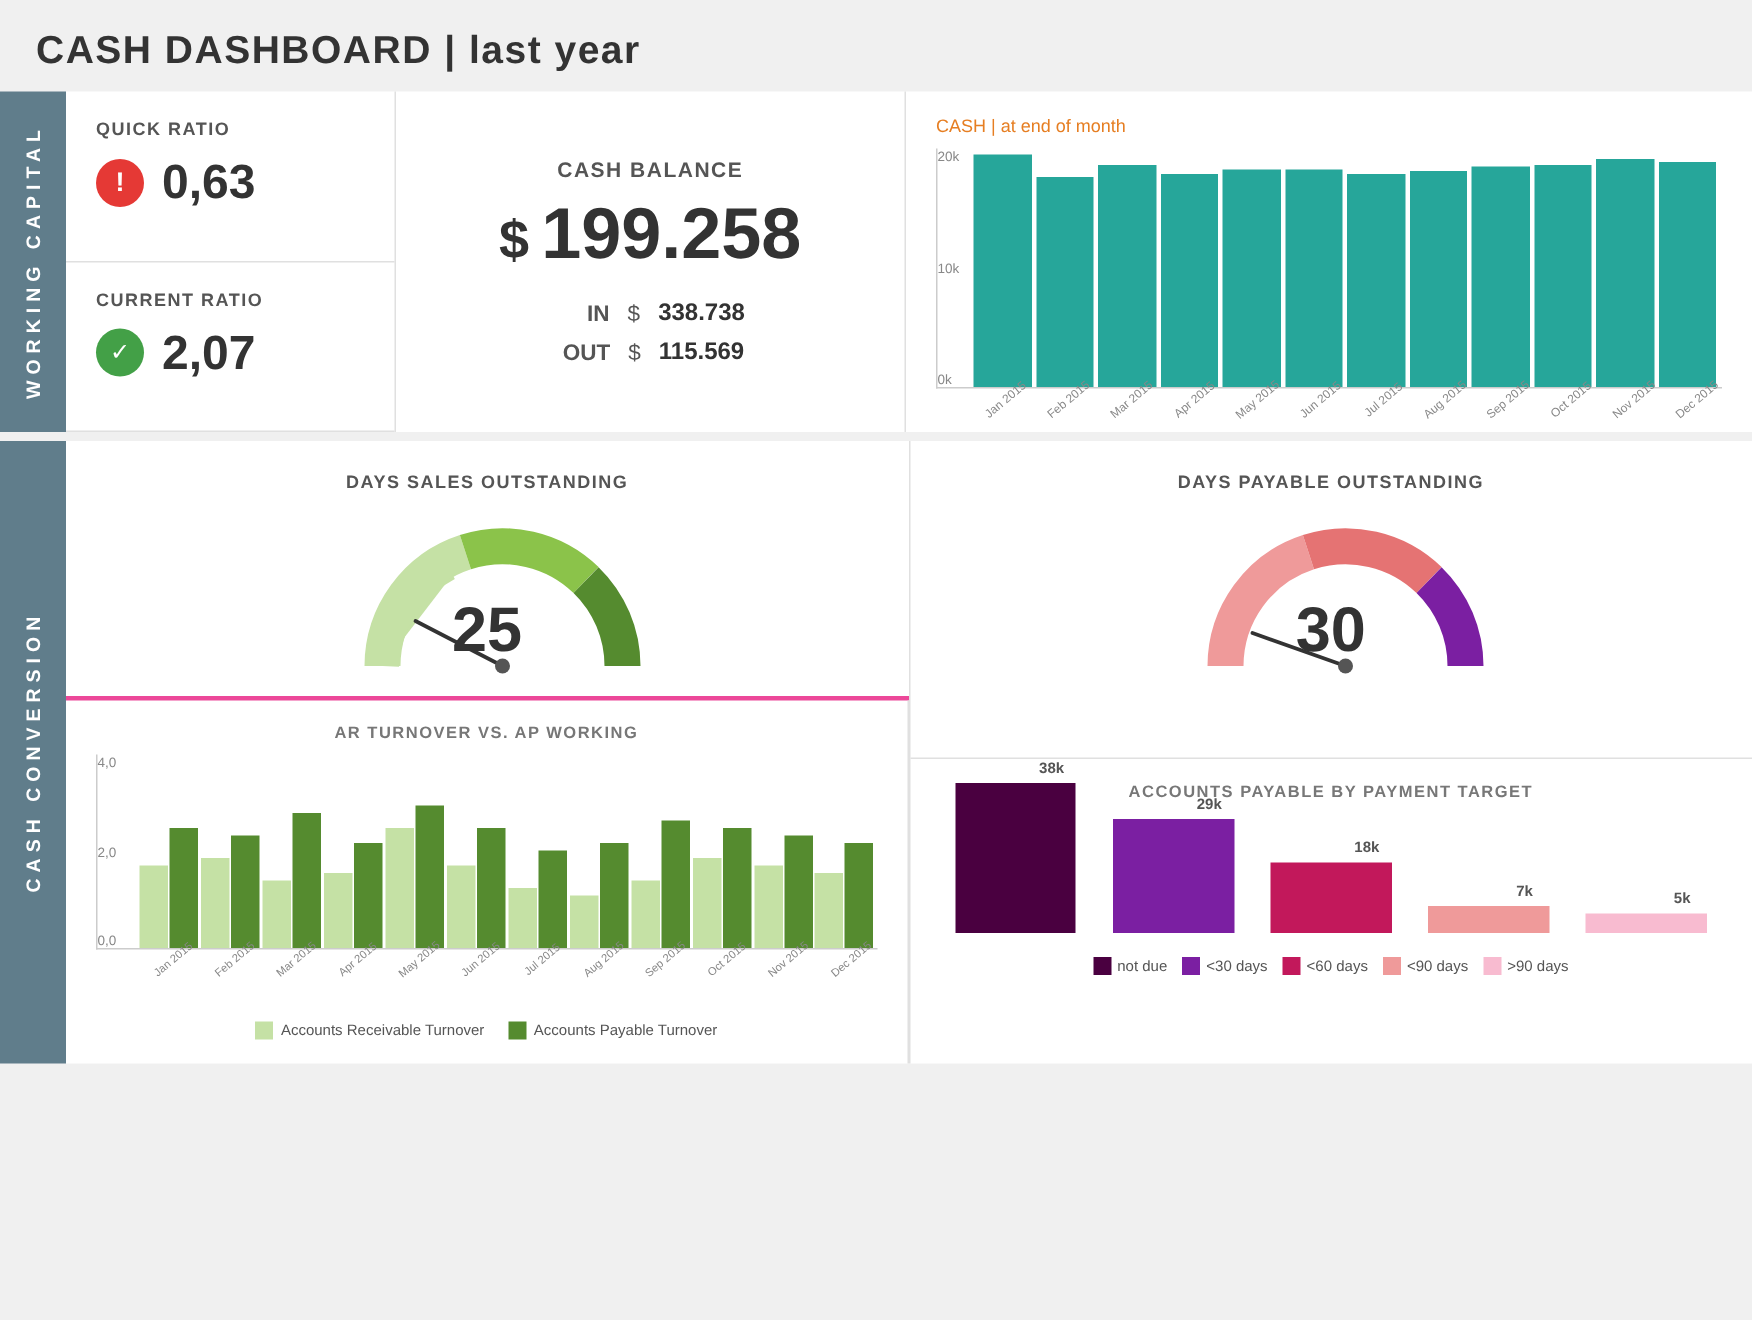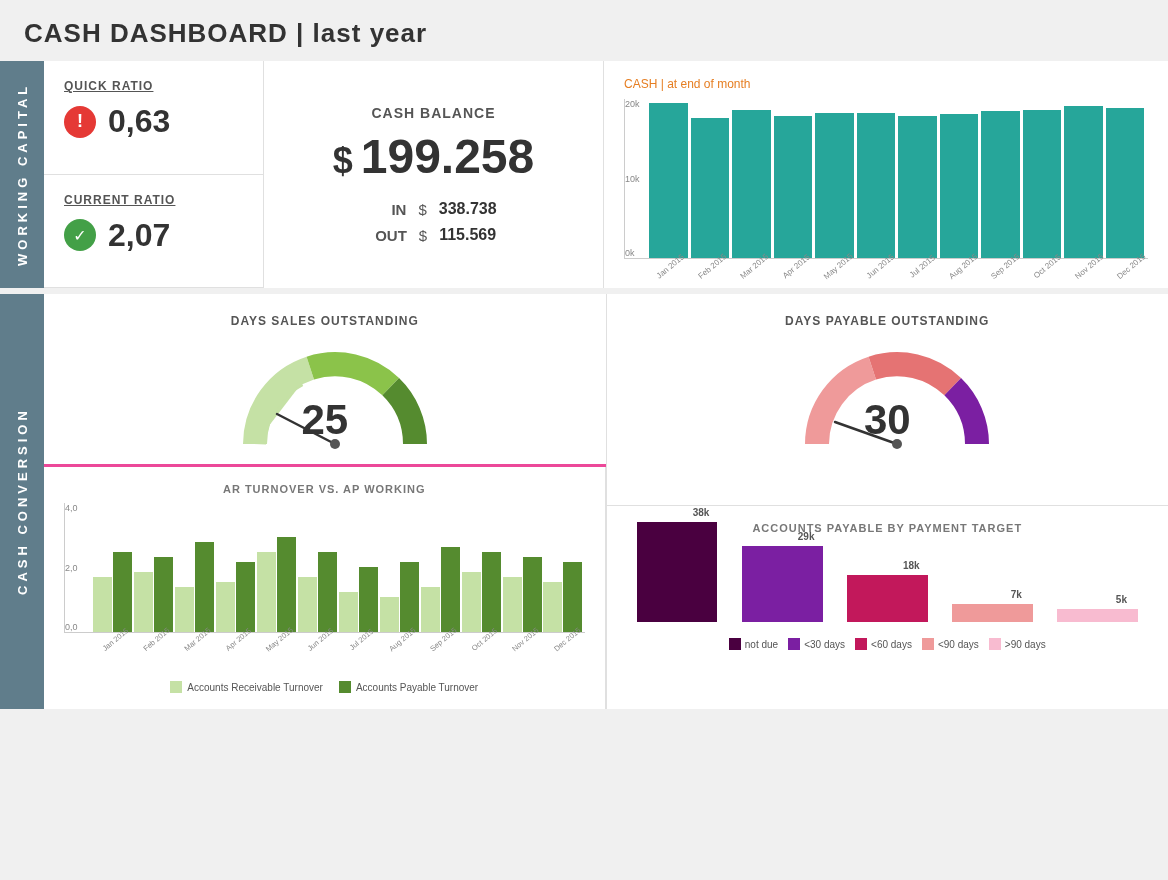--- a/index.html
+++ b/index.html
@@ -67,21 +67,20 @@
       border-bottom: 1px solid #e0e0e0;
       flex: 1;
     }
 
     .ratio-title {
       font-size: 12px;
       font-weight: bold;
       color: #555;
       letter-spacing: 1px;
       margin-bottom: 10px;
-      text-decoration: underline;
     }
 
     .ratio-value-row {
       display: flex;
       align-items: center;
       gap: 12px;
     }
 
     .ratio-icon-danger {
       width: 32px;

